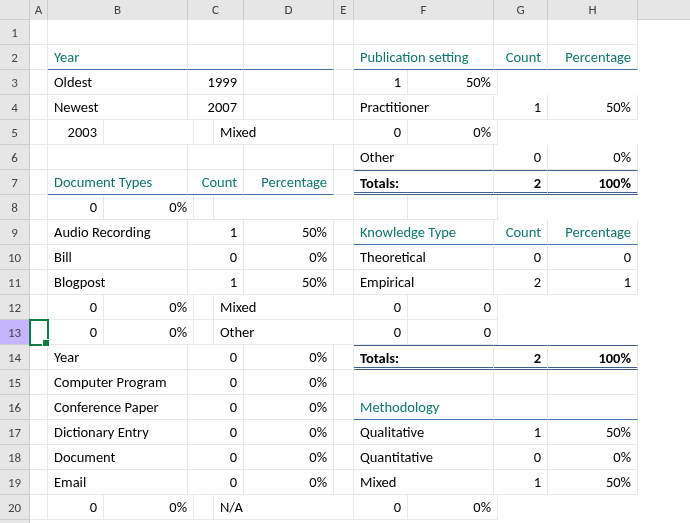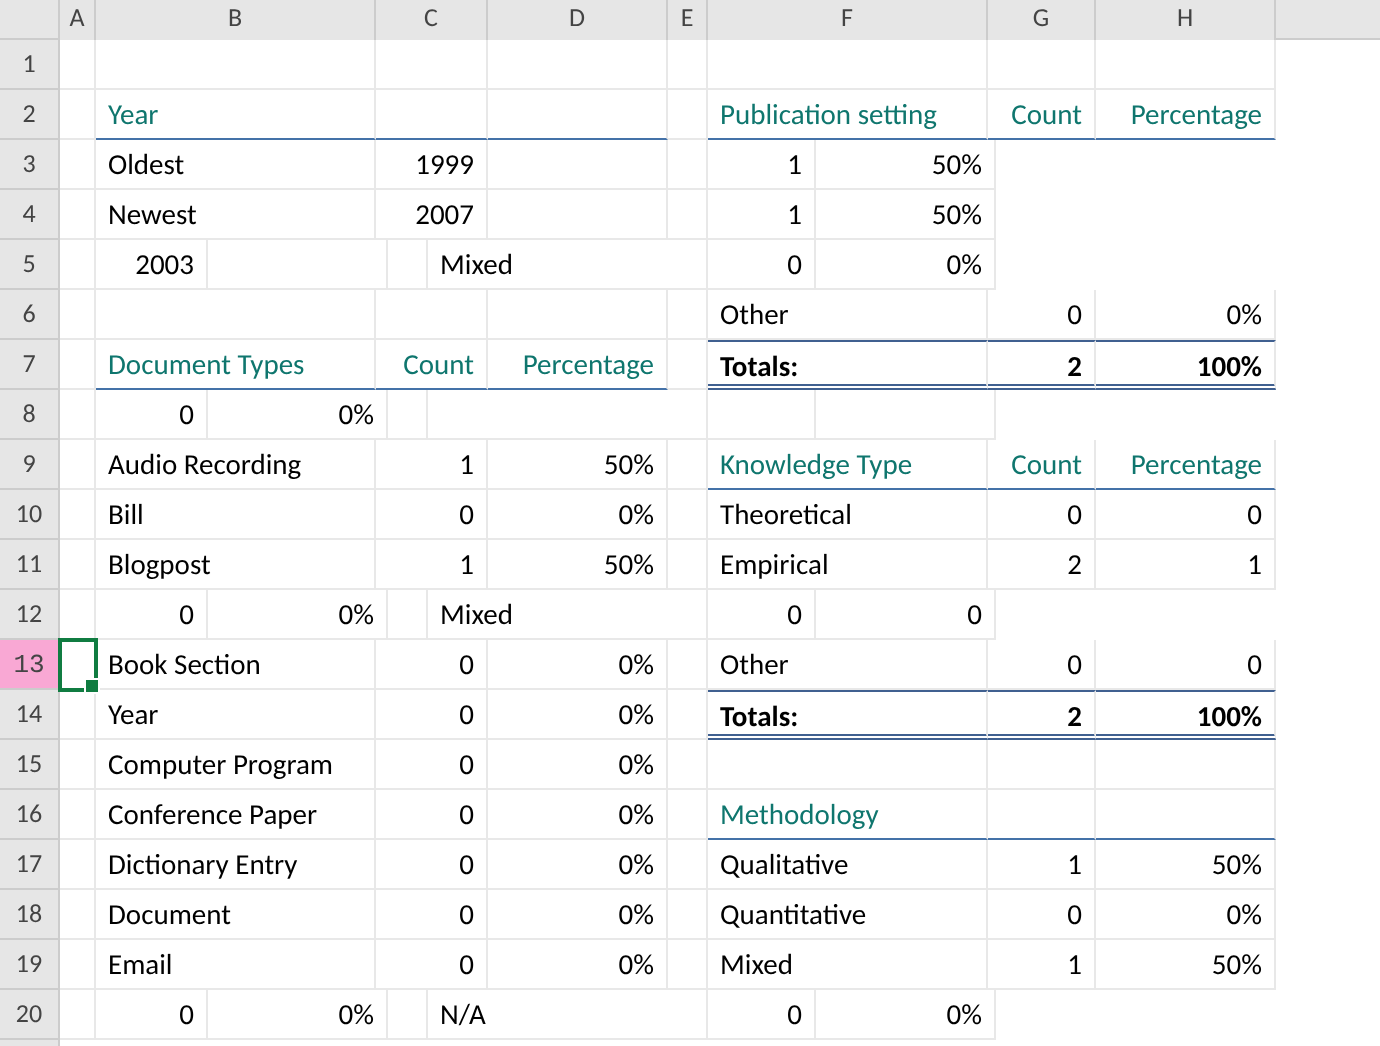--- a/index.html
+++ b/index.html
@@ -56,22 +56,21 @@
   .rh {
     height: 25px;
     line-height: 25px;
     text-align: center;
     color: #444;
     font-size: 13px;
     border-bottom: 1px solid #ccc;
     box-sizing: border-box;
   }
   .rh.sel {
-    background: #f9a8d4;
-    font-family: Liberation Mono, monospace;
+    background: #c4b5fd;
   }
   .grid {
     position: relative;
     width: calc(690px - 30px);
     height: 100%;
   }
   .row {
     display: flex;
     height: 25px;
     box-sizing: border-box;
@@ -209,20 +208,21 @@
         <div class="cell wG num">1</div>
         <div class="cell wH num">50%</div>
       </div>
 
       <div class="row">
         <div class="cell wA"></div>
         <div class="cell wB">Newest</div>
         <div class="cell wC num">2007</div>
         <div class="cell wD"></div>
         <div class="cell wE"></div>
+        <div class="cell wF">Practitioner</div>
         <div class="cell wG num">1</div>
         <div class="cell wH num">50%</div>
       </div>
 
       <div class="row">
         <div class="cell wA"></div>
         <div class="cell wC num">2003</div>
         <div class="cell wD"></div>
         <div class="cell wE"></div>
         <div class="cell wF">Mixed</div>
@@ -302,21 +302,20 @@
         <div class="cell wE"></div>
         <div class="cell wF">Mixed</div>
         <div class="cell wG num">0</div>
         <div class="cell wH num">0</div>
       </div>
 
       <div class="row">
         <div class="cell wA sel-cell">
             <div class="sel-handle"></div>
           </div>
-        <div class="cell wB">Book Section</div>
         <div class="cell wC num">0</div>
         <div class="cell wD num">0%</div>
         <div class="cell wE"></div>
         <div class="cell wF">Other</div>
         <div class="cell wG num">0</div>
         <div class="cell wH num">0</div>
       </div>
 
       <div class="row totals-row">
         <div class="cell wA"></div>

